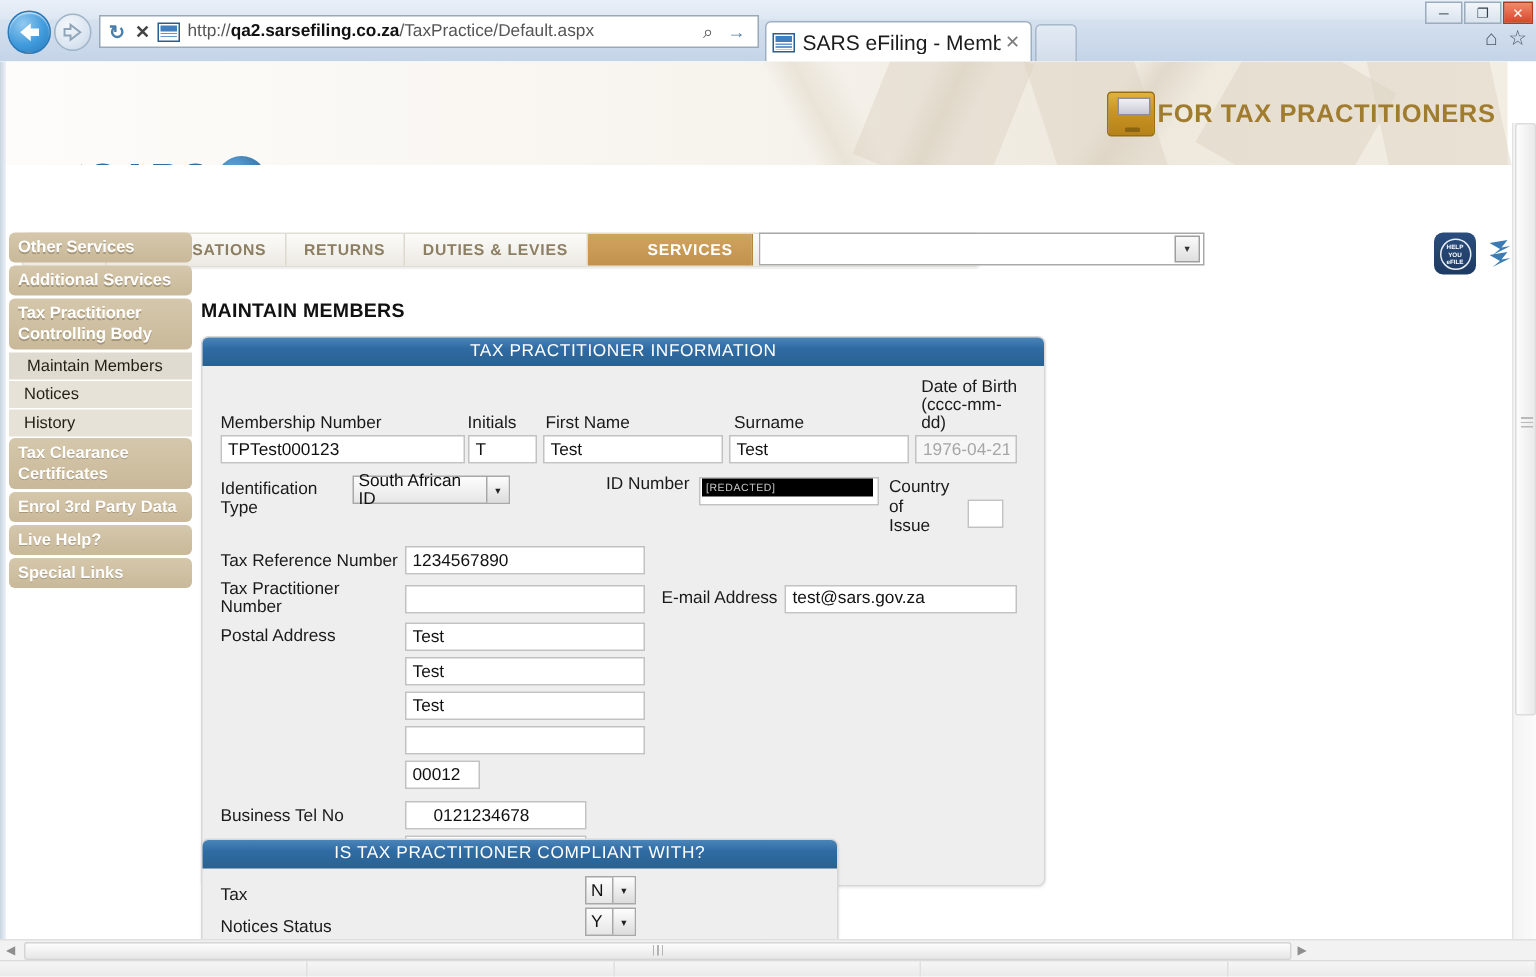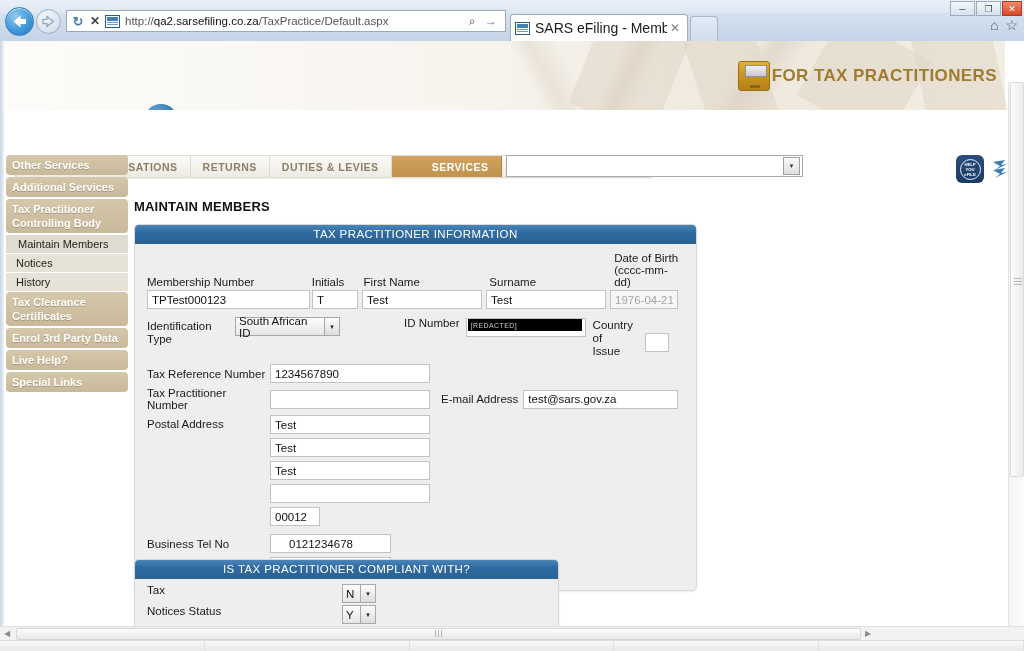--- a/index.html
+++ b/index.html
@@ -59,21 +59,21 @@
     content: ""; position: absolute; left: 1px; top: 1px; right: 1px; height: 4px;
     background: #3f7fc0;
   }
   #site-favicon::after {
     content: ""; position: absolute; left: 1px; top: 6px; right: 1px; bottom: 1px;
     background: repeating-linear-gradient(to bottom, #6699cc 0 1px, #fff 1px 2px);
   }
   #url-text {
     flex: 1; font-size: 11.5px; color: #555; white-space: nowrap; overflow: hidden;
   }
-  #url-text b { color: #111; font-weight: normal; }
+  #url-text b { color: #111; font-weight: bold; }
   #url-go { color: #5a7f9f; font-size: 12px; margin-left: 2px; }
   #url-search-glyph { color: #555; font-size: 12px; }
 
   
   #tab-strip { position: absolute; left: 510px; top: 14px; width: 300px; height: 27px; }
   #browser-tab {
     position: absolute; left: 0; top: 0; width: 178px; height: 27px;
     background: #ffffff; border: 1px solid #9fb0c2; border-bottom: none;
     border-radius: 4px 4px 0 0;
     display: flex; align-items: center; padding: 0 4px;
@@ -298,21 +298,21 @@
     color: #e8e8e8; font-size: 7px; letter-spacing: .4px;
     white-space: nowrap; padding-left: 3px; opacity: .85;
   }
 
   .row { display: flex; align-items: center; margin-bottom: 4px; }
 
   
   #compliance-panel {
     position: absolute; left: 134px; top: 518px; width: 425px;
   }
-  .comp-row { display: flex; align-items: flex-start; margin-bottom: 2px; }
+  .comp-row { display: flex; align-items: flex-end; margin-bottom: 2px; gap: 48px; }
   .comp-label { font-size: 11.5px; color: #1a1a1a; width: 195px; }
 
   
   #v-scrollbar {
     position: absolute; right: 0; top: 41px; width: 16px; height: 597px;
     background: linear-gradient(to right,#f4f4f4,#fbfbfb);
     border-left: 1px solid #e3e3e3;
   }
   #v-thumb {
     position: absolute; left: 1px; top: 0; width: 14px; height: 395px;

